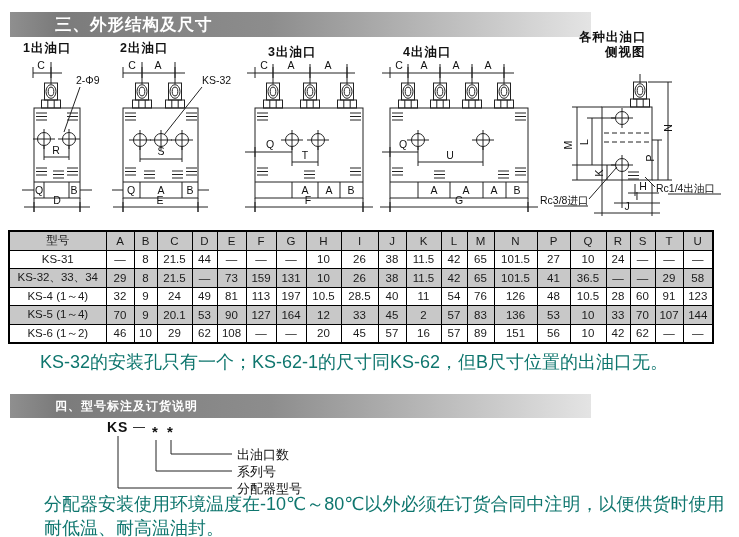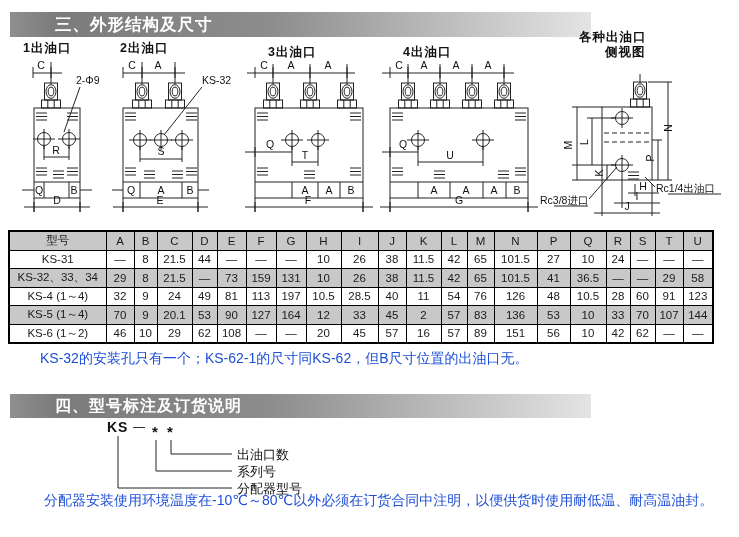--- a/index.html
+++ b/index.html
@@ -3,33 +3,33 @@
 <meta charset="utf-8">
 <style>
   html,body{margin:0;padding:0}
   body{width:739px;height:537px;position:relative;background:#fff;overflow:hidden;
        font-family:"Liberation Sans","DejaVu Sans",sans-serif;color:#1a1a1a}
   .bar{position:absolute;left:10px;width:581px;height:25px;box-sizing:border-box;
        background:linear-gradient(90deg,#8f8f8f,#7b7b7b 8%,#8d8d8d 45%,#e4e4e4 100%);
        color:#fff;font-weight:bold;font-size:16.5px;line-height:25px;padding-left:45px;
        letter-spacing:1px}
   #bar1{top:12px}
-  #bar2{top:394px;height:24px;line-height:24px;font-size:16px}
+  #bar2{top:394px;height:24px;line-height:24px;font-size:12px}
   svg.dw{position:absolute;left:0}
   .dw *{stroke:#222;fill:none;stroke-width:1}
   .dw text{stroke:none;fill:#111;font-size:10.5px;text-anchor:middle}
   .dw text.ttl{font-size:12.5px;font-weight:700;text-anchor:start;letter-spacing:1px}
   .dw text.st{text-anchor:start}
   .dw .dash{stroke-dasharray:5,3}
   table#dims{position:absolute;left:8px;top:230px;border-collapse:collapse;
        table-layout:fixed;border:2px solid #000}
   #dims td,#dims th{border:1px solid #000;height:17.5px;text-align:center;
        font-size:11.5px;font-weight:400;padding:0;overflow:hidden;white-space:nowrap}
   #dims tr.g{background:#c8c8c8}
-  .note{position:absolute;font-size:14px;color:#1d4ed8}
+  .note{position:absolute;font-size:18px;color:#0f766e}
 </style>
 </head>
 <body>
 
 <div class="bar" id="bar1">
   <span>三、外形结构及尺寸</span>
 </div>
 
 <svg class="dw" style="top:14px" width="739" height="215" viewBox="0 14 739 215">
   <defs>

